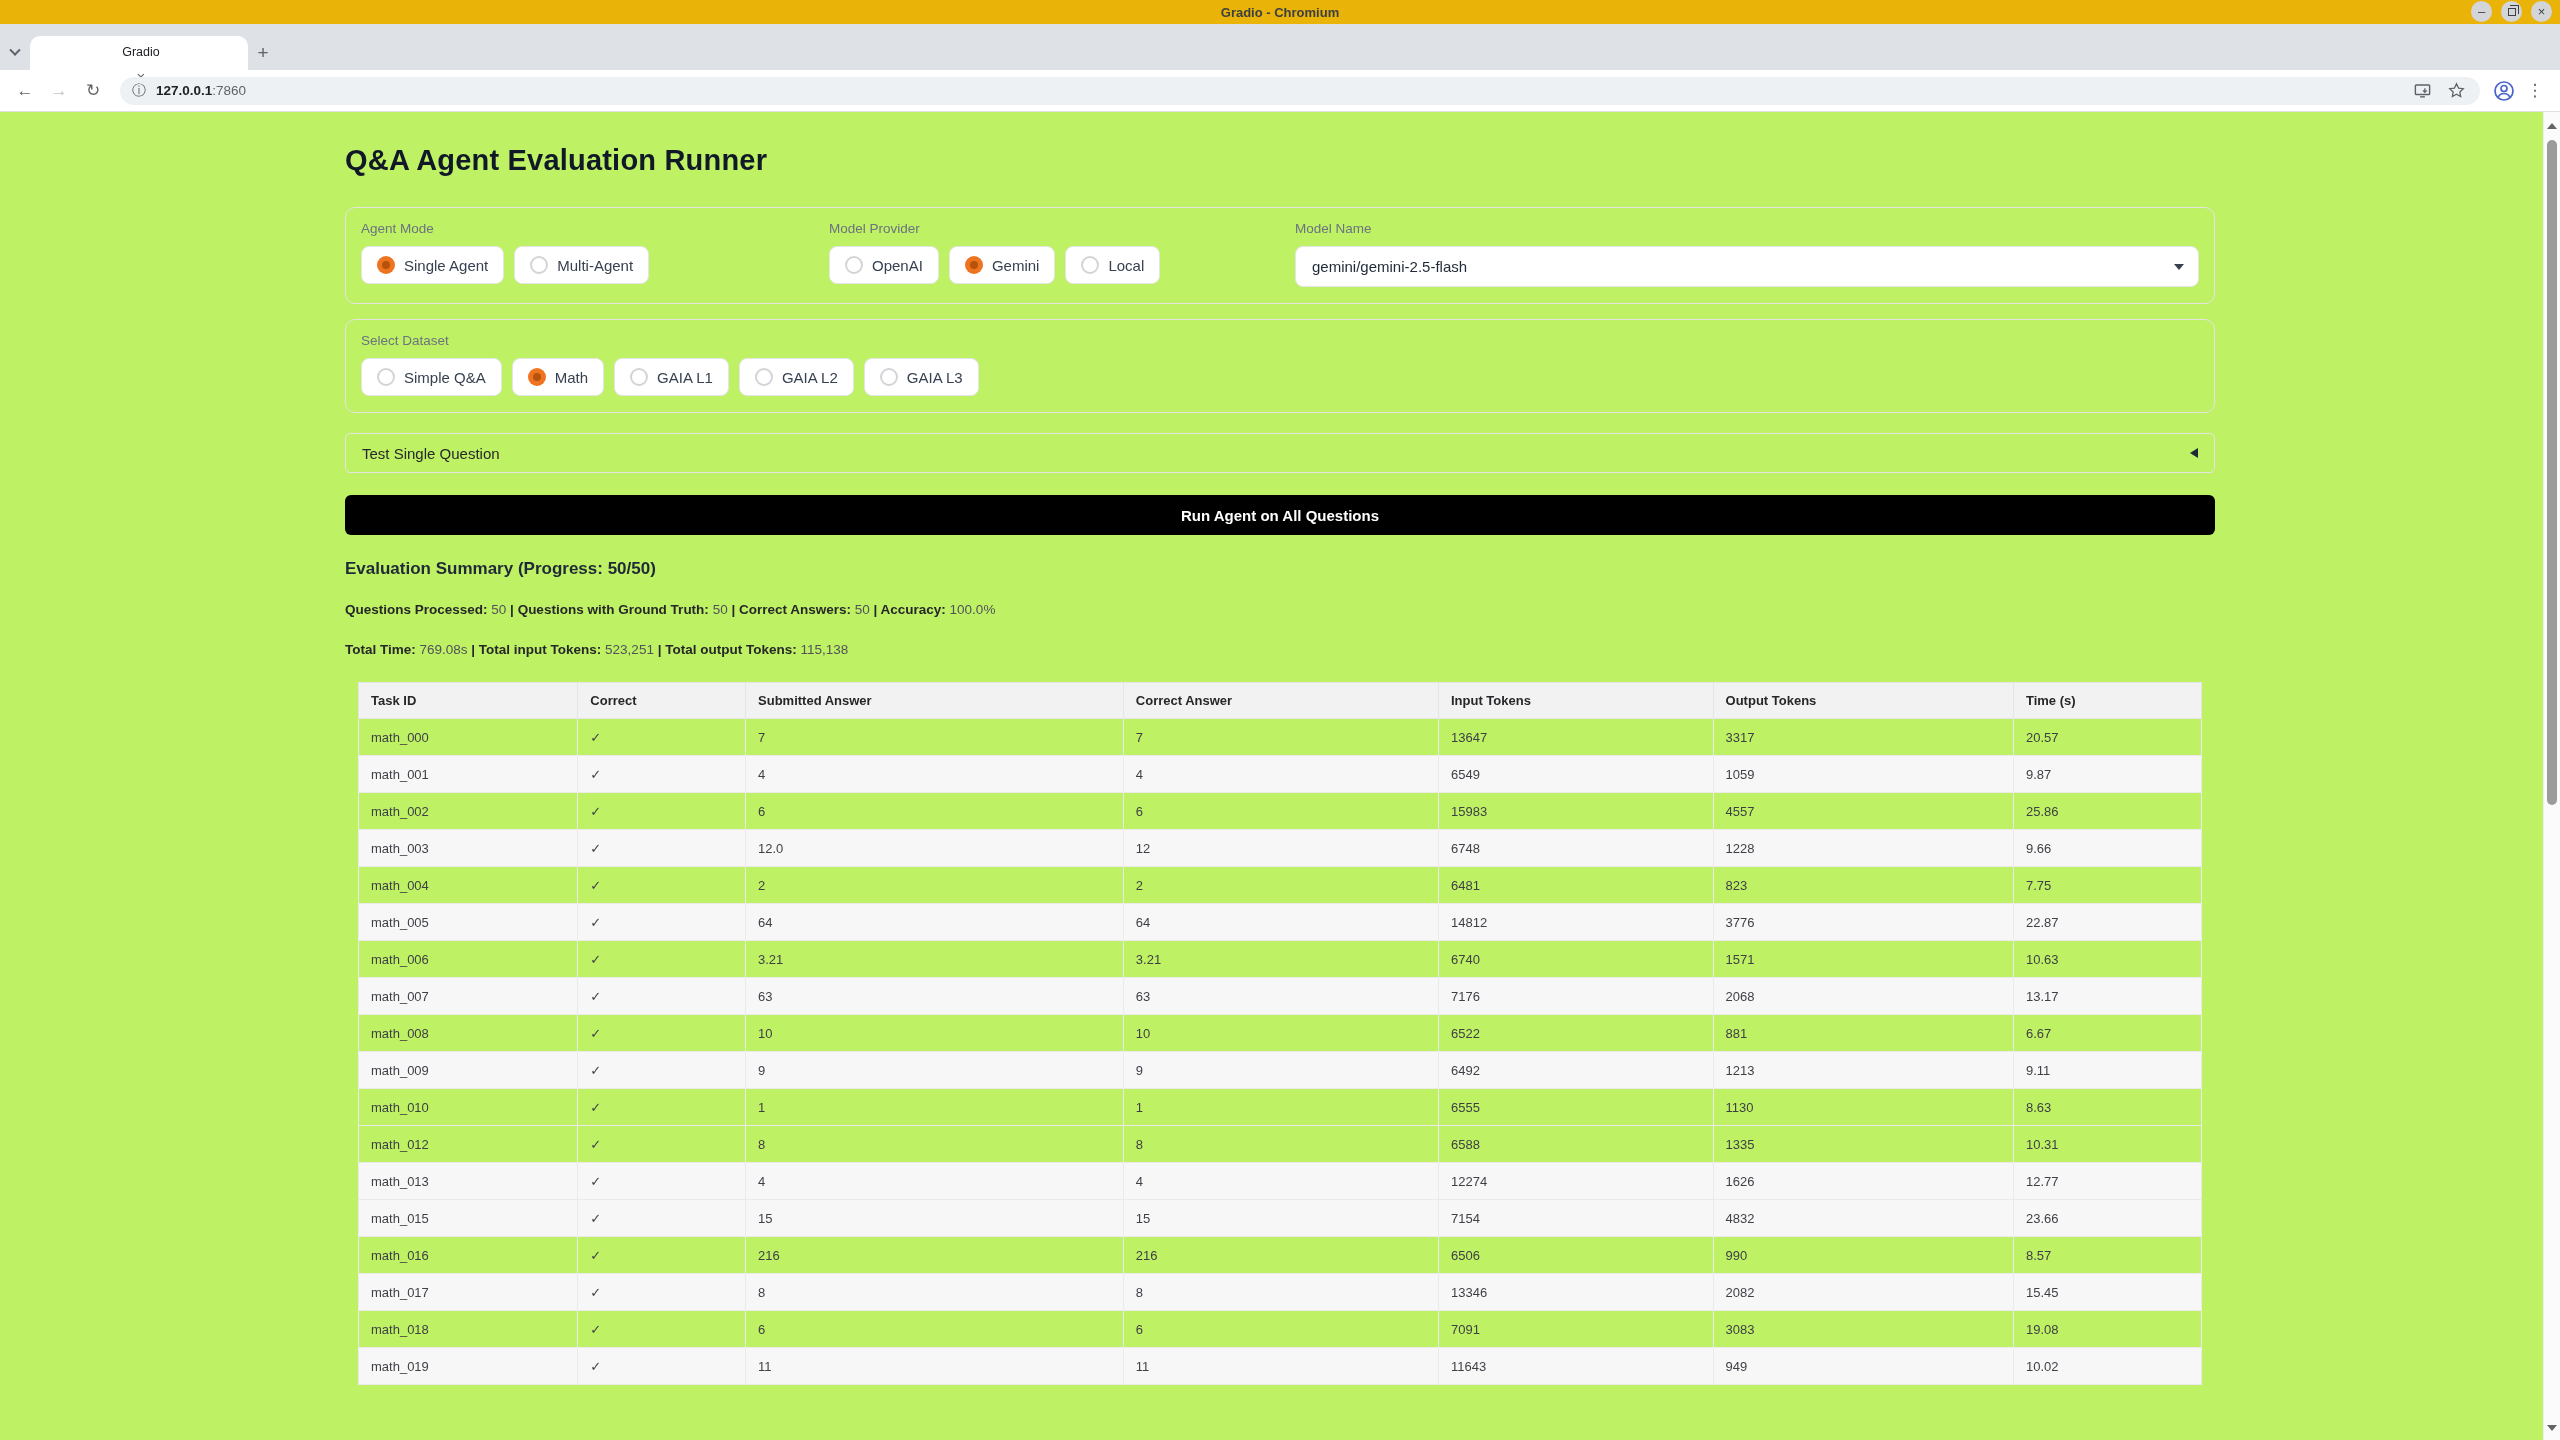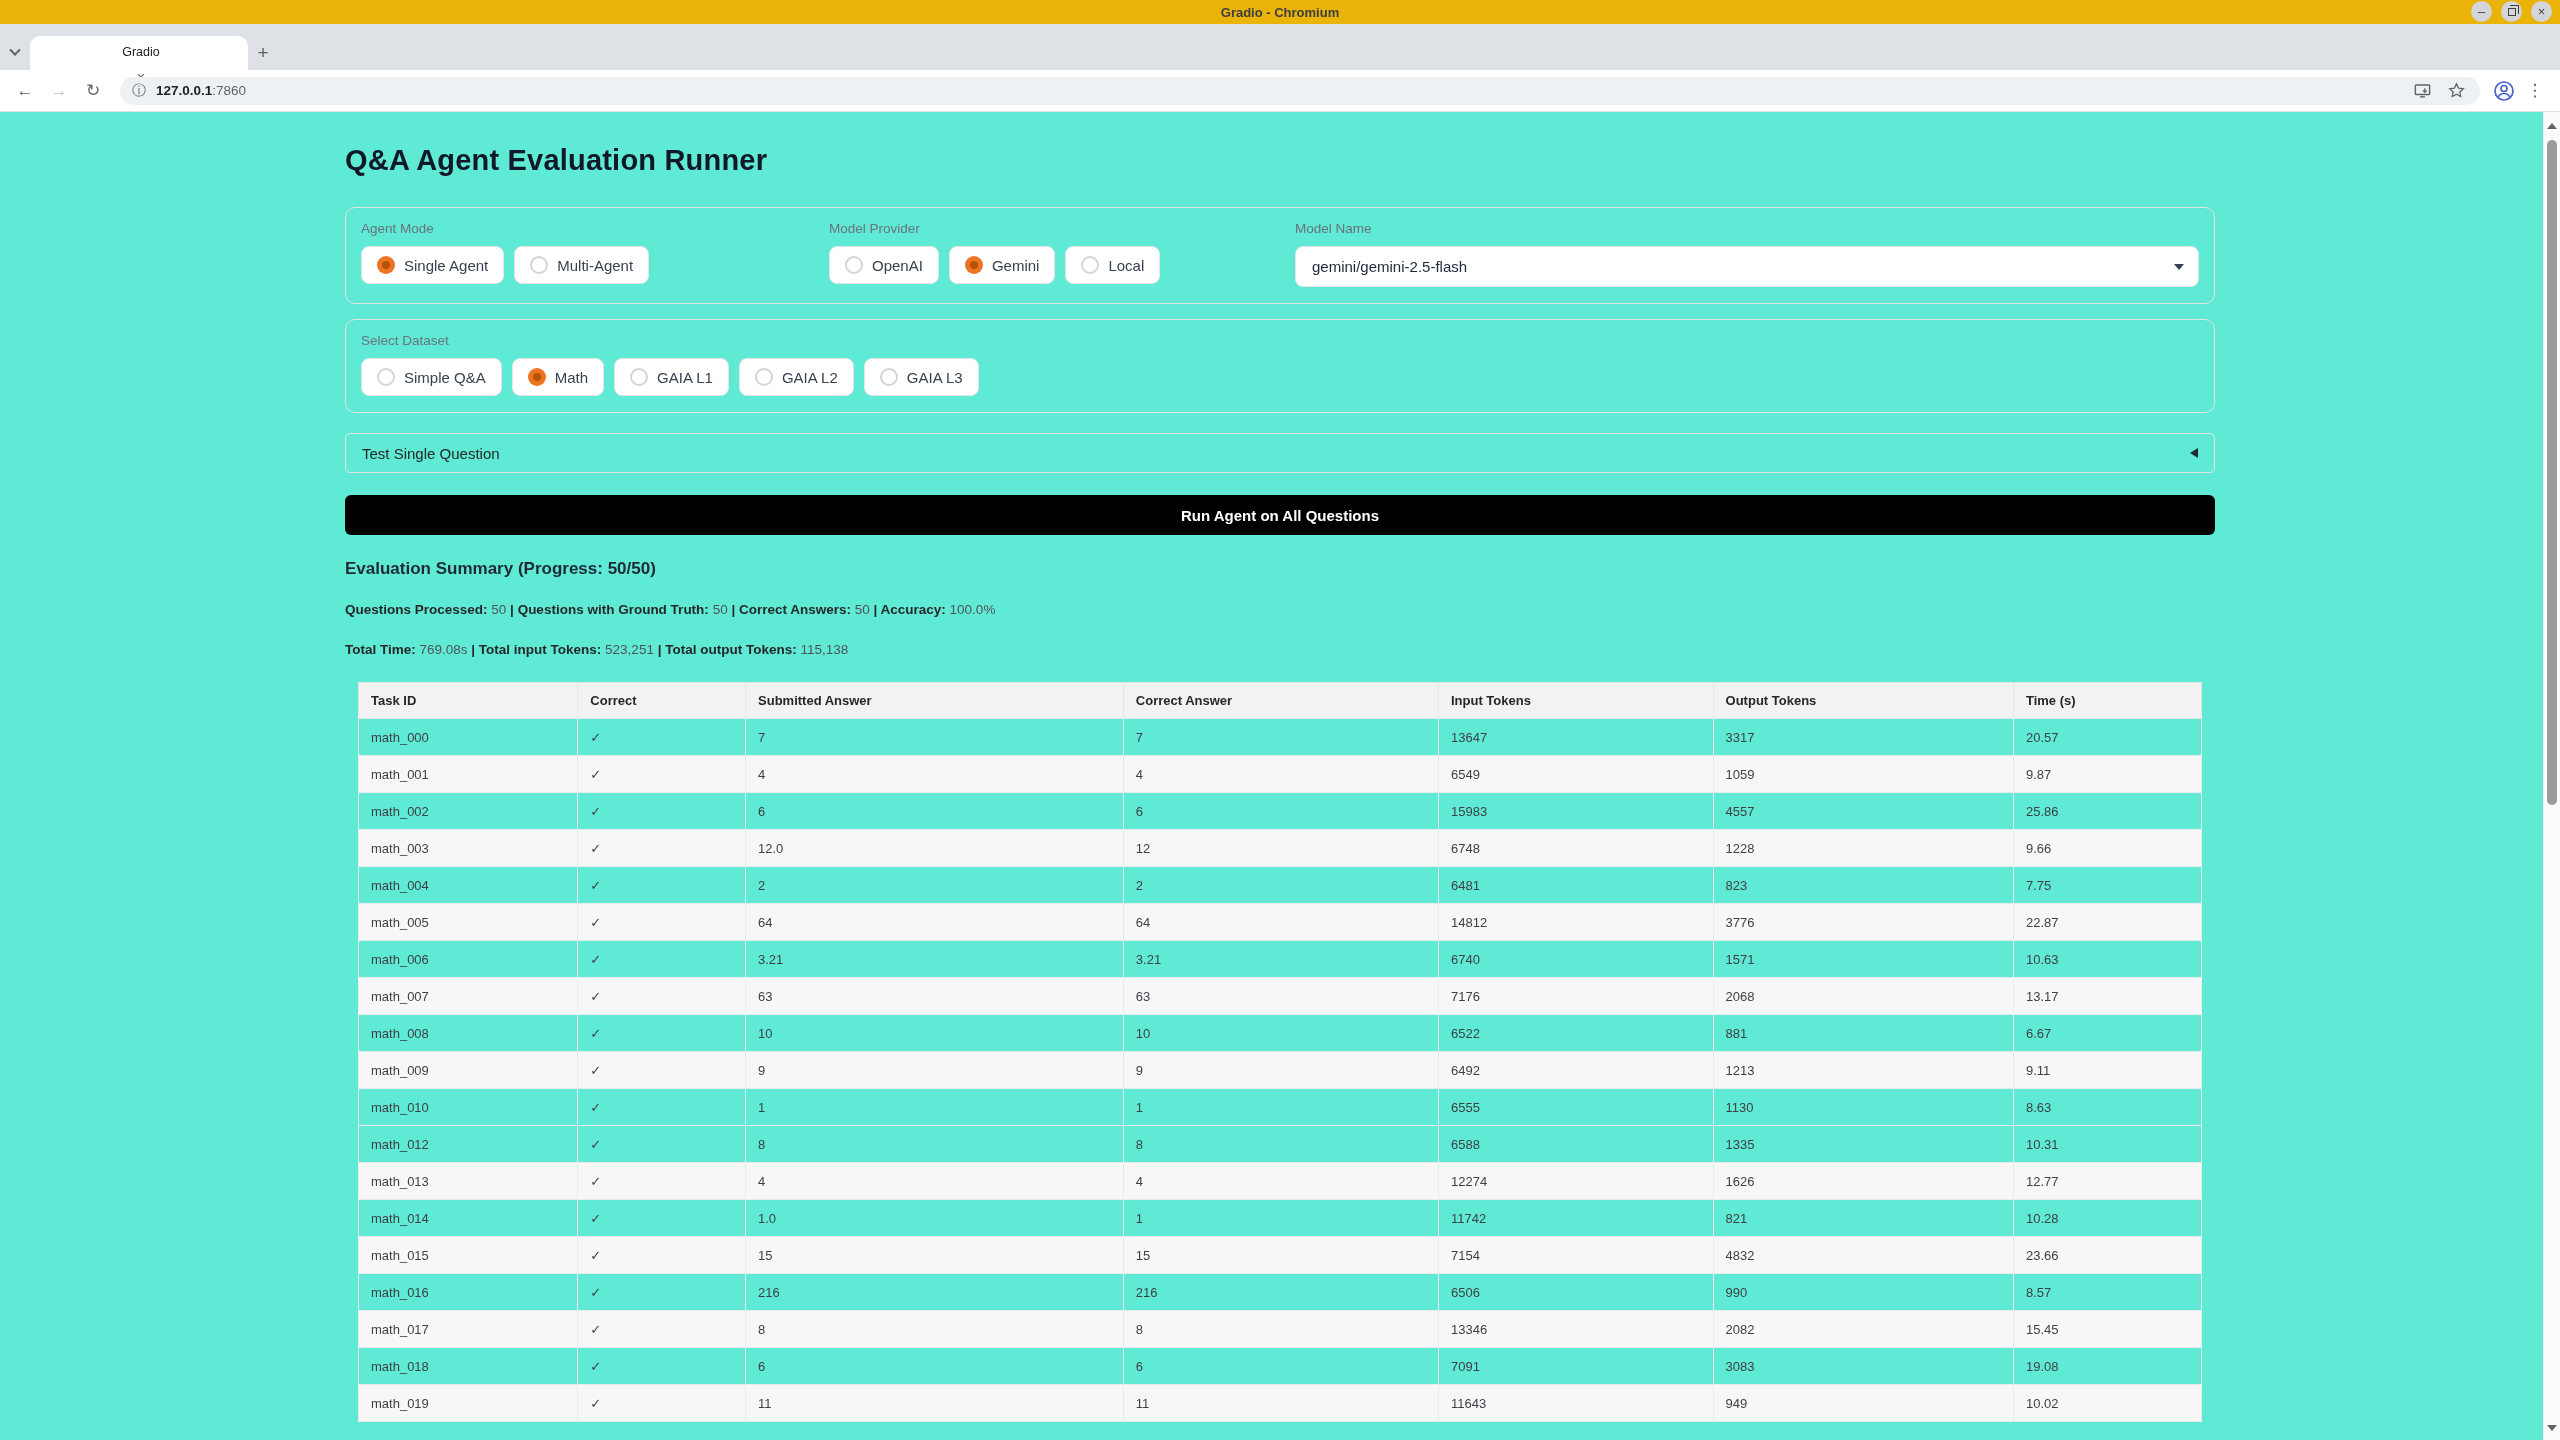--- a/index.html
+++ b/index.html
@@ -36,21 +36,21 @@
   .omnibox { flex:1; height:28px; background:#eef1f4; border-radius:14px; margin:0 8px;
     display:flex; align-items:center; padding:0 12px; gap:10px; }
   .info-ico { font-size:14px; color:#5f6368; }
   .url { font-size:13.5px; }
   .url .host { color:#202124; font-weight:bold; }
   .url .port { color:#5f6368; font-weight:normal; }
   .omni-spacer { flex:1; }
   .omni-ico, .tool-ico { display:flex; align-items:center; justify-content:center; width:24px; height:24px; }
 
   
-  .page { position:relative; height:1328px; background:#5eead4; overflow:hidden; }
+  .page { position:relative; height:1328px; background:#bef264; overflow:hidden; }
   .scrollbar { position:absolute; top:0; right:0; width:17px; height:100%;
     background:#fbfbfb; border-left:1px solid #ededed; z-index:5; }
   .sb-arrow { position:absolute; left:0; width:100%; height:16px;
     display:flex; align-items:center; justify-content:center; }
   .sb-arrow.up { top:6px; } .sb-arrow.down { bottom:4px; }
   .tri-up { width:0; height:0; border-left:5px solid transparent; border-right:5px solid transparent;
     border-bottom:6px solid #636363; }
   .tri-down { width:0; height:0; border-left:5px solid transparent; border-right:5px solid transparent;
     border-top:6px solid #636363; }
   .sb-thumb { position:absolute; left:3px; width:10px; top:28px; height:665px;
@@ -381,29 +381,20 @@
               </tr>
               <tr class="stripe">
                 <td>math_013</td>
                 <td>✓</td>
                 <td>4</td>
                 <td>4</td>
                 <td>12274</td>
                 <td>1626</td>
                 <td>12.77</td>
               </tr>
-              <tr>
-                <td>math_014</td>
-                <td>✓</td>
-                <td>1.0</td>
-                <td>1</td>
-                <td>11742</td>
-                <td>821</td>
-                <td>10.28</td>
-              </tr>
               <tr class="stripe">
                 <td>math_015</td>
                 <td>✓</td>
                 <td>15</td>
                 <td>15</td>
                 <td>7154</td>
                 <td>4832</td>
                 <td>23.66</td>
               </tr>
               <tr>

